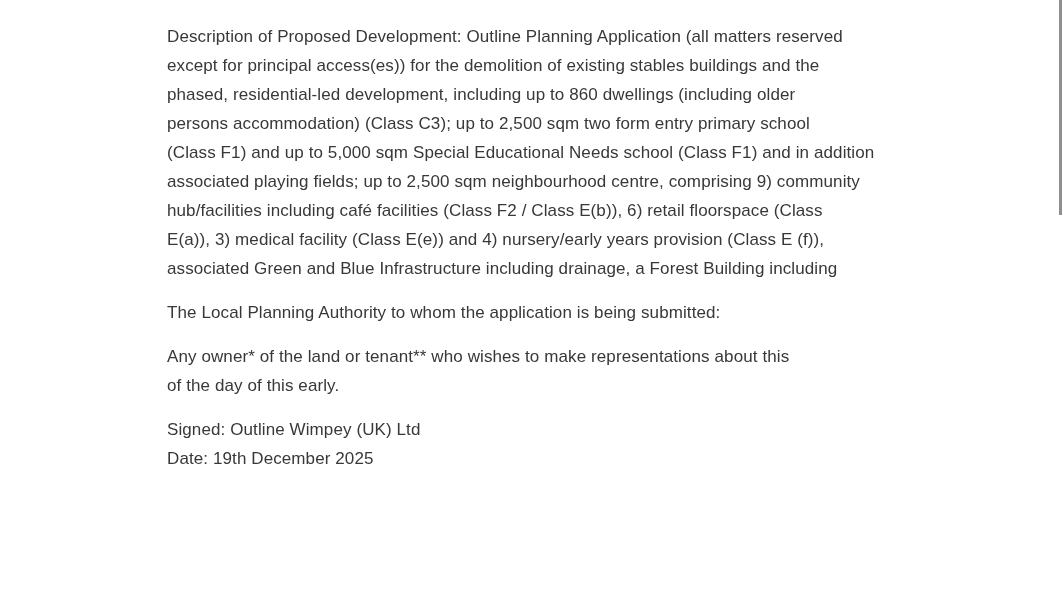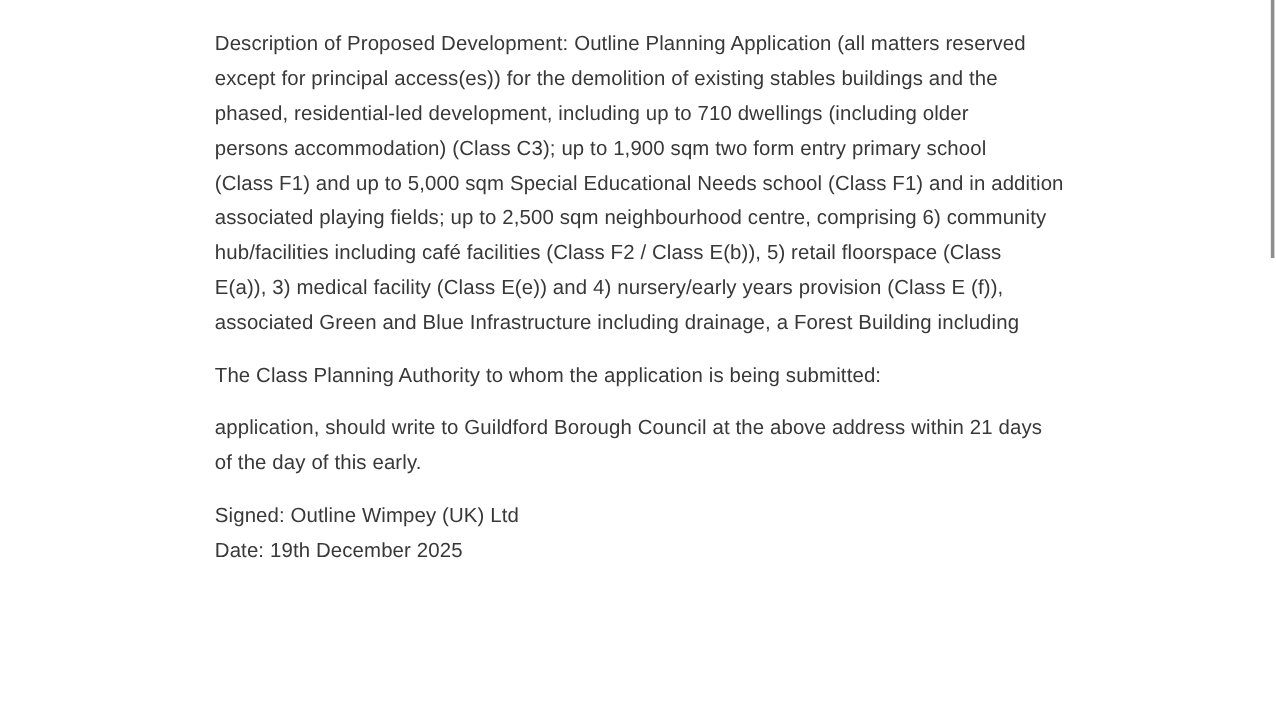--- a/index.html
+++ b/index.html
@@ -18,21 +18,21 @@
     position: absolute;
     left: 163px;
     top: 22px;
     width: 820px;
     color: #383838;
     font-size: 17px;
     line-height: 29px;
     letter-spacing: 0.1px;
   }
   .paragraph {
-    margin: 0 0 15px 16px;
+    margin: 0 0 15px 4px;
   }
   .text-line {
     white-space: nowrap;
   }
   .scrollbar-thumb {
     position: absolute;
     top: 0;
     right: 1px;
     width: 3px;
     height: 215px;
@@ -40,35 +40,35 @@
   }
 </style>
 </head>
 <body>
 
 <div class="notice">
 
   <div class="paragraph">
     <div class="text-line">Description of Proposed Development: Outline Planning Application (all matters reserved</div>
     <div class="text-line">except for principal access(es)) for the demolition of existing stables buildings and the</div>
-    <div class="text-line">phased, residential-led development, including up to 710 dwellings (including older</div>
-    <div class="text-line">persons accommodation) (Class C3); up to 1,900 sqm two form entry primary school</div>
+    <div class="text-line">phased, residential-led development, including up to 860 dwellings (including older</div>
+    <div class="text-line">persons accommodation) (Class C3); up to 2,500 sqm two form entry primary school</div>
     <div class="text-line">(Class F1) and up to 5,000 sqm Special Educational Needs school (Class F1) and in addition</div>
-    <div class="text-line">associated playing fields; up to 2,500 sqm neighbourhood centre, comprising 6) community</div>
-    <div class="text-line">hub/facilities including café facilities (Class F2 / Class E(b)), 5) retail floorspace (Class</div>
+    <div class="text-line">associated playing fields; up to 2,500 sqm neighbourhood centre, comprising 9) community</div>
+    <div class="text-line">hub/facilities including café facilities (Class F2 / Class E(b)), 6) retail floorspace (Class</div>
     <div class="text-line">E(a)), 3) medical facility (Class E(e)) and 4) nursery/early years provision (Class E (f)),</div>
     <div class="text-line">associated Green and Blue Infrastructure including drainage, a Forest Building including</div>
   </div>
 
   <div class="paragraph">
-    <div class="text-line">The Class Planning Authority to whom the application is being submitted:</div>
+    <div class="text-line">The Local Planning Authority to whom the application is being submitted:</div>
   </div>
 
   <div class="paragraph">
-    <div class="text-line">application, should write to Guildford Borough Council at the above address within 21 days</div>
+    <div class="text-line">Any owner* of the land or tenant** who wishes to make representations about this</div>
     <div class="text-line">of the day of this early.</div>
   </div>
 
   <div class="paragraph">
     <div class="text-line">Signed: Outline Wimpey (UK) Ltd</div>
     <div class="text-line">Date: 19th December 2025</div>
   </div>
 
 </div>
 

